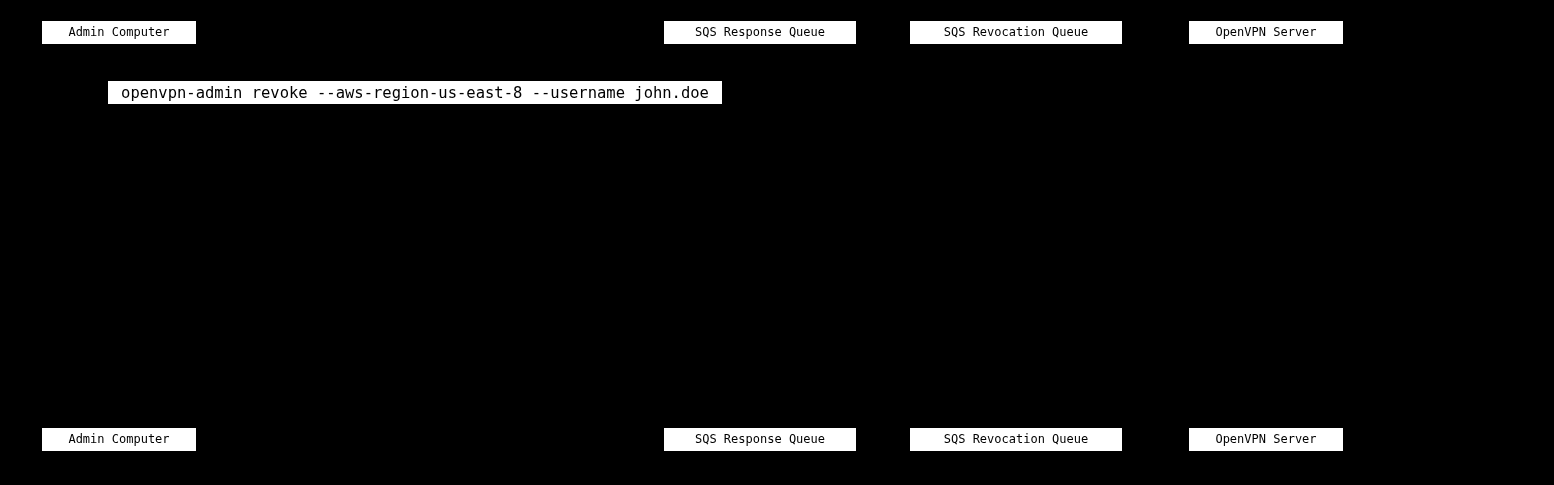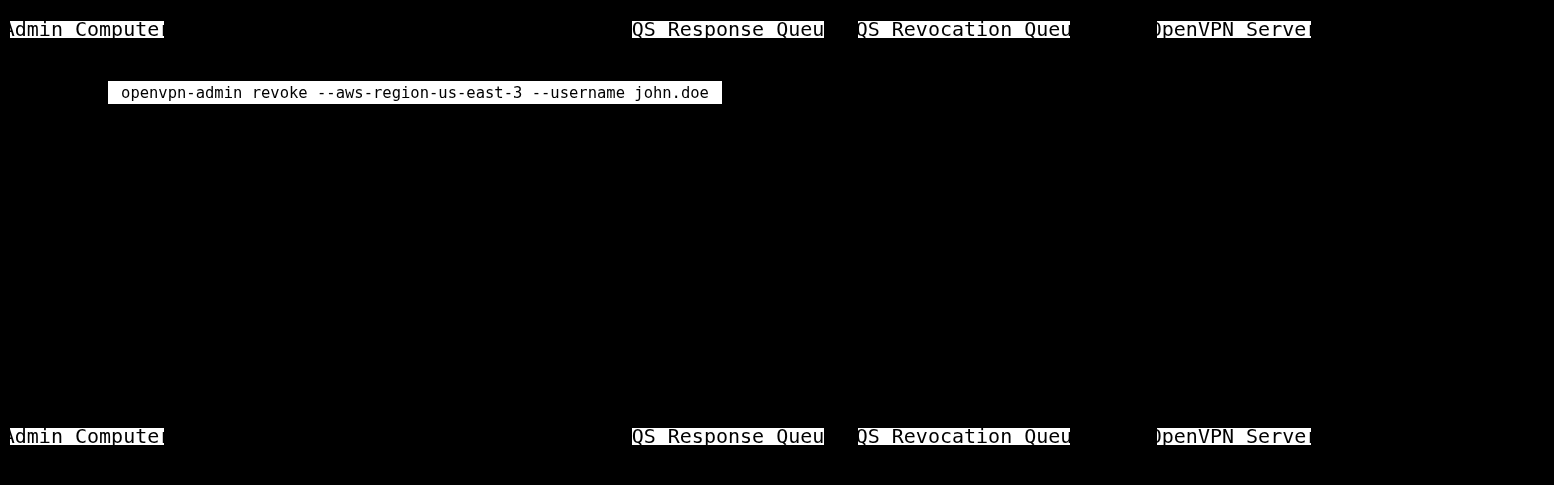--- a/index.html
+++ b/index.html
@@ -13,36 +13,37 @@
     position: relative;
     overflow: hidden;
     font-family: "DejaVu Sans Mono", "Liberation Mono", monospace;
   }
   .diagram {
     position: absolute;
     inset: 0;
   }
   .participant {
     position: absolute;
-    height: 17px;
+    height: 23px;
     background: var(--box_fill, #ffffff);
     color: var(--box_text, #000000);
     display: flex;
     align-items: center;
     justify-content: center;
-    font-size: 20px;
+    font-size: 12px;
     line-height: 35px;
     white-space: nowrap;
     box-sizing: border-box;
+    margin-left: 32px;
   }
   .row-top    { top: 21px; }
   .row-bottom { top: 428px; }
   .p-admin      { left: 10px;   width: 154px; }
   .p-response   { left: 632px;  width: 192px; }
-  .p-revocation { left: 858px;  width: 212px; }
+  .p-revocation { left: 878px;  width: 212px; }
   .p-openvpn    { left: 1157px; width: 154px; text-align: center; }
   .message-label {
     position: absolute;
     left: 108px;
     top: 81px;
     width: 614px;
     height: 23px;
     background: var(--box_fill, #ffffff);
     color: var(--box_text, #000000);
     display: flex;
@@ -76,21 +77,21 @@
 
   <div class="participant row-top p-revocation">SQS Revocation Queue</div>
 
   <div class="participant row-top p-openvpn">OpenVPN Server</div>
 
   <div class="lifeline ll-admin"></div>
   <div class="lifeline ll-response"></div>
   <div class="lifeline ll-revocation"></div>
   <div class="lifeline ll-openvpn"></div>
 
-  <div class="message-label">openvpn-admin revoke --aws-region-us-east-3 --username john.doe</div>
+  <div class="message-label">openvpn-admin revoke --aws-region-us-east-8 --username john.doe</div>
 
   <div class="participant row-bottom p-admin">Admin Computer</div>
 
   <div class="participant row-bottom p-response">SQS Response Queue</div>
 
   <div class="participant row-bottom p-revocation">SQS Revocation Queue</div>
 
   <div class="participant row-bottom p-openvpn">OpenVPN Server</div>
 
 </div>

